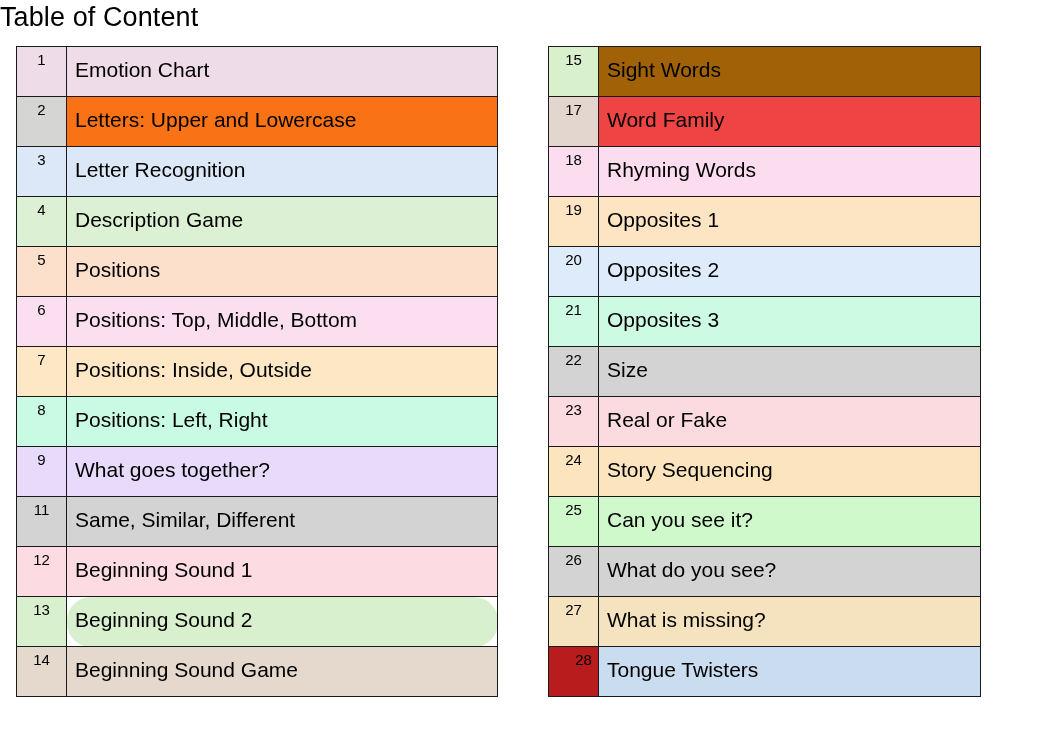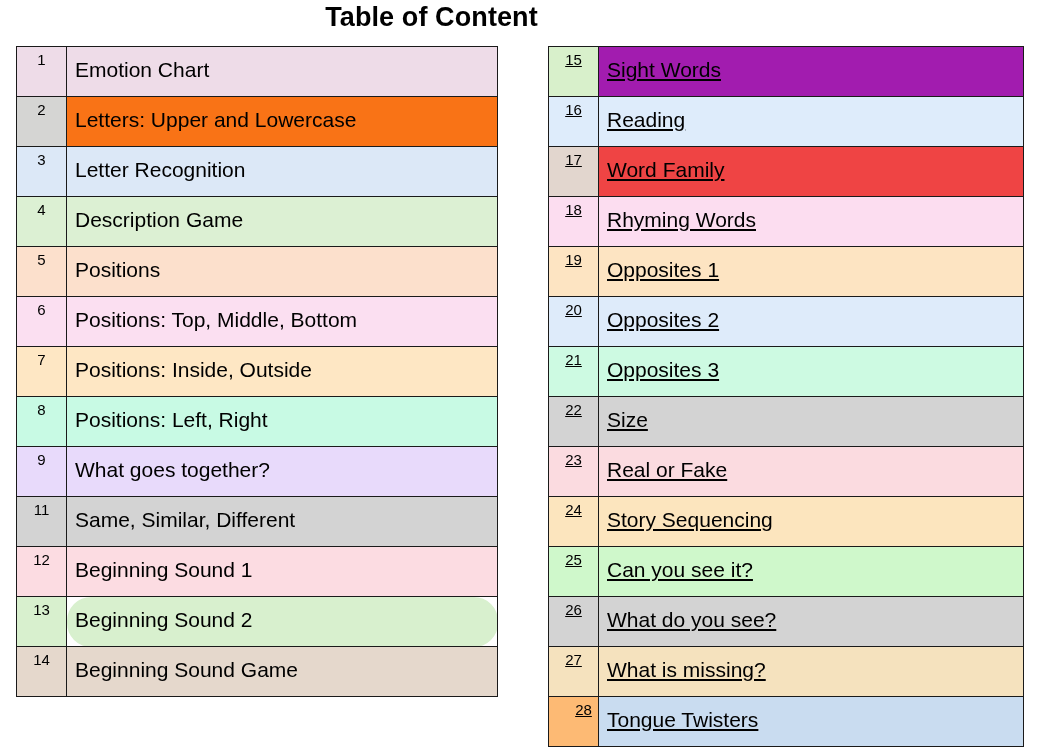--- a/index.html
+++ b/index.html
@@ -14,23 +14,22 @@
     overflow: hidden;
     font-family: "Liberation Sans", sans-serif;
     color: #000000;
   }
 
   #page-title {
     position: absolute;
     top: 0px;
     left: 0;
     width: 863px;
-    text-align: center;
     font-size: 27px;
-    font-weight: bold;
+    font-weight: normal;
     letter-spacing: 0.1px;
     line-height: 34px;
     color: #000000;
   }
 
   .toc-table {
     position: absolute;
     border-collapse: collapse;
     table-layout: fixed;
     border: 1px solid #1a1a1a;
@@ -38,22 +37,21 @@
 
   #toc-table-left {
     left: 16px;
     top: 46px;
     width: 482px;
   }
 
   #toc-table-right {
     left: 548px;
     top: 46px;
-    width: 476px;
-    text-decoration: underline;
+    width: 433px;
   }
 
   .toc-table tr {
     height: 50px;
   }
 
   .toc-table td {
     border: 1px solid #1a1a1a;
     padding: 0;
     vertical-align: top;
@@ -136,25 +134,21 @@
         <td class="num-cell" style="background: rgb(229, 216, 204);">14</td>
         <td class="label-cell" style="background: rgb(229, 216, 204);">Beginning Sound Game</td>
       </tr>
     </tbody>
 </table>
 
 <table class="toc-table" id="toc-table-right">
   <tbody>
       <tr>
         <td class="num-cell" style="background: rgb(216, 240, 203);">15</td>
-        <td class="label-cell" style="background: #a21caf;">Sight Words</td>
-      </tr>
-      <tr>
-        <td class="num-cell" style="background: rgb(222, 236, 251);">16</td>
-        <td class="label-cell" style="background: rgb(222, 236, 251);">Reading</td>
+        <td class="label-cell" style="background: #a16207;">Sight Words</td>
       </tr>
       <tr>
         <td class="num-cell" style="background: rgb(226, 214, 206);">17</td>
         <td class="label-cell" style="background: #ef4444;">Word Family</td>
       </tr>
       <tr>
         <td class="num-cell" style="background: rgb(252, 221, 240);">18</td>
         <td class="label-cell" style="background: rgb(252, 221, 240);">Rhyming Words</td>
       </tr>
       <tr>
@@ -187,17 +181,17 @@
       </tr>
       <tr>
         <td class="num-cell" style="background: rgb(211, 211, 211);">26</td>
         <td class="label-cell" style="background: rgb(211, 211, 211);">What do you see?</td>
       </tr>
       <tr>
         <td class="num-cell" style="background: rgb(245, 226, 190);">27</td>
         <td class="label-cell" style="background: rgb(245, 226, 190);">What is missing?</td>
       </tr>
       <tr>
-        <td class="num-cell" style="background: #fdba74; padding-left: 20px;">28</td>
+        <td class="num-cell" style="background: #b91c1c; padding-left: 20px;">28</td>
         <td class="label-cell" style="background: rgb(201, 220, 240);">Tongue Twisters</td>
       </tr>
     </tbody>
 </table>
 
 </body></html>

